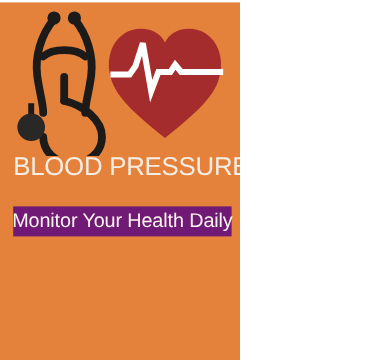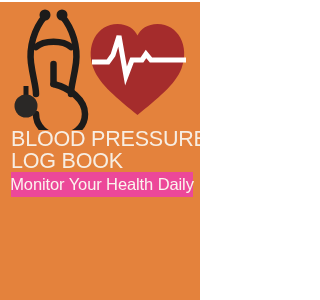--- a/index.html
+++ b/index.html
@@ -57,21 +57,21 @@
     white-space: nowrap;
   }
 
   
   #subtitle-banner {
     position: absolute;
     left: 11px;
     top: 172px;
     width: 182px;
     height: 25px;
-    background: #ec4899;
+    background: #701a75;
     display: flex;
     align-items: center;
     justify-content: center;
   }
   #subtitle-text {
     font-size: 16.5px;
     line-height: 17px;
     color: #FBF4EE;
     white-space: nowrap;
     letter-spacing: -0.1px;
@@ -121,20 +121,19 @@
       <circle cx="62" cy="13" r="5.5" fill="#1C1B1A"></circle>
 
       <path d="M26 84 L26 95" stroke="#1C1B1A" stroke-width="5" fill="none"></path>
       <circle cx="26" cy="104" r="11.5" fill="#2A2826"></circle>
 
     </svg>
   </div>
 
   <div id="title-block">
     <div class="title-line">BLOOD PRESSURE</div>
-    <div class="title-line">LOG BOOK</div>
   </div>
 
   <div id="subtitle-banner">
     <span id="subtitle-text">Monitor Your Health Daily</span>
   </div>
 
 </div>
 
 </body></html>

